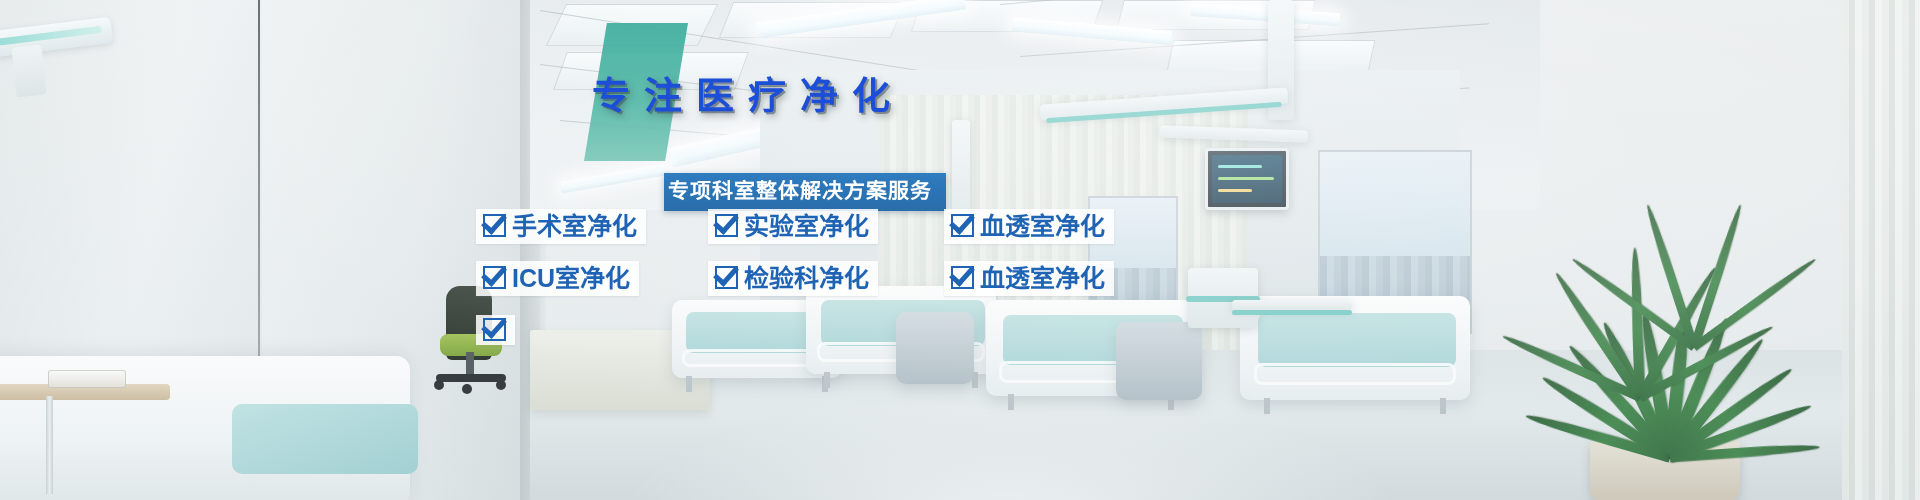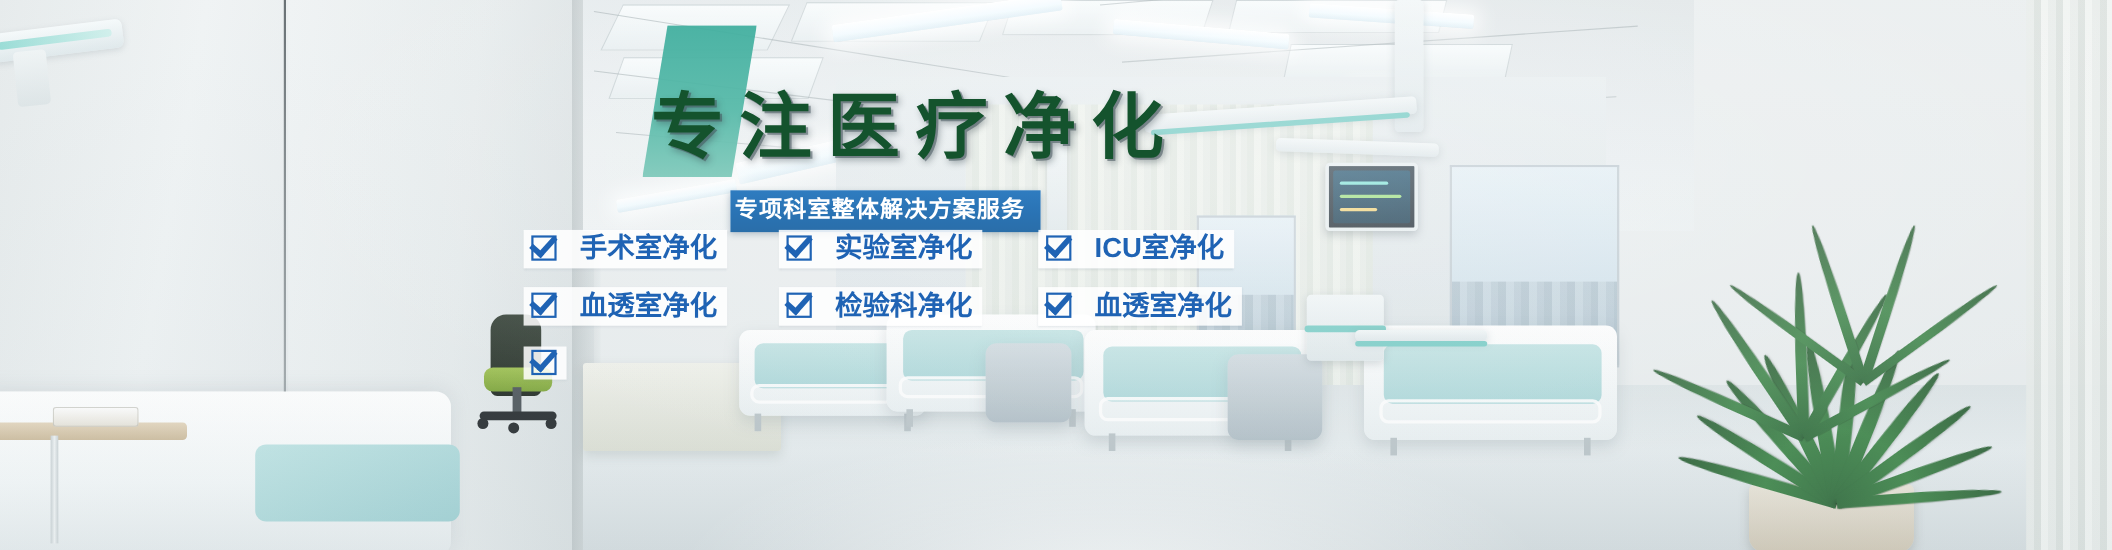--- a/index.html
+++ b/index.html
@@ -194,23 +194,23 @@
   
   .accent{
     position:absolute;left:584px;top:23px;width:104px;height:138px;
     background:linear-gradient(180deg,#3fae9e 0%,#55b9a8 55%,#7ec9ba 100%);
     clip-path:polygon(22% 0%, 100% 0%, 78% 100%, 0% 100%);
     opacity:.93;
   }
 
   .title{
     position:absolute;left:592px;top:38px;
-    font-size:66px;line-height:66px;font-weight:700;
+    font-size:38px;line-height:66px;font-weight:700;
     letter-spacing:14px;
-    color:#14532d;
+    color:#1d4ed8;
     font-family:"Liberation Sans","DejaVu Sans",sans-serif;
     text-shadow:
        2px 2px 0 rgba(70,85,92,.55),
        3px 4px 7px rgba(60,75,82,.45);
     white-space:nowrap;
   }
 
   .subtitle-bar{
     position:absolute;left:664px;top:137px;
     padding:6px 14px 8px 4px;
@@ -226,21 +226,21 @@
 
   
   .checklist{
     position:absolute;left:476px;top:200px;
     display:grid;
     grid-template-columns:232px 236px auto;
     grid-auto-rows:52px;
     column-gap:0;row-gap:0;
   }
   .chk{
-    display:inline-flex;align-items:center;gap:21px;
+    display:inline-flex;align-items:center;gap:6px;
     background:rgba(255,255,255,.86);
     padding:3px 9px 4px 7px;
     justify-self:start;align-self:center;
     box-shadow:0 1px 2px rgba(120,140,155,.18);
   }
   .chk .box{
     position:relative;display:inline-block;
     width:19px;height:19px;flex:0 0 19px;
     border:2px solid #1f63b4;
     background:transparent;
@@ -414,26 +414,26 @@
       <div class="chk">
         <span class="box"></span>
         <span class="lbl">手术室净化</span>
       </div>
       <div class="chk">
         <span class="box"></span>
         <span class="lbl">实验室净化</span>
       </div>
       <div class="chk">
         <span class="box"></span>
+        <span class="lbl">血透室净化</span>
+      </div>
+
+      <div class="chk">
+        <span class="box"></span>
         <span class="lbl">ICU室净化</span>
-      </div>
-
-      <div class="chk">
-        <span class="box"></span>
-        <span class="lbl">血透室净化</span>
       </div>
       <div class="chk">
         <span class="box"></span>
         <span class="lbl">检验科净化</span>
       </div>
 
       <div class="chk">
         <span class="box"></span>
         <span class="lbl">血透室净化</span>
       </div>

